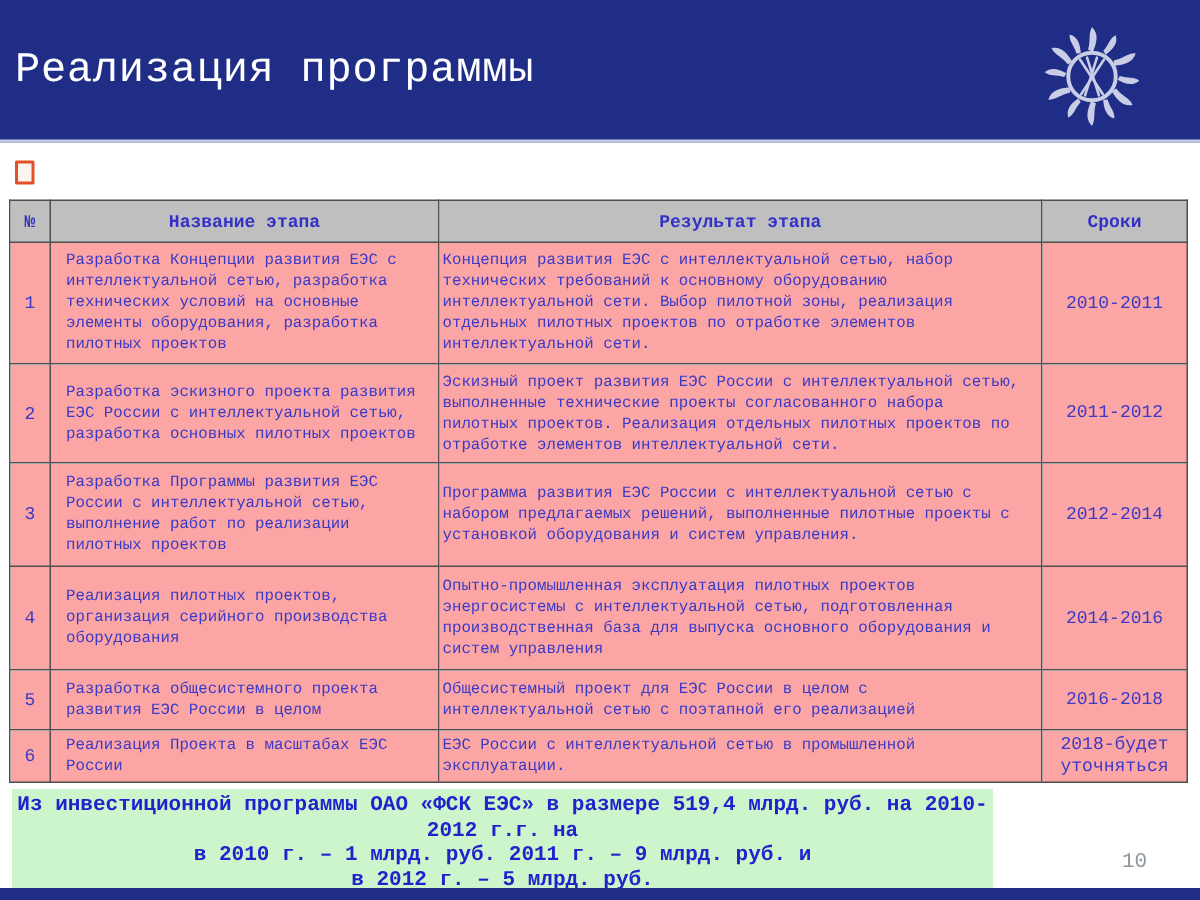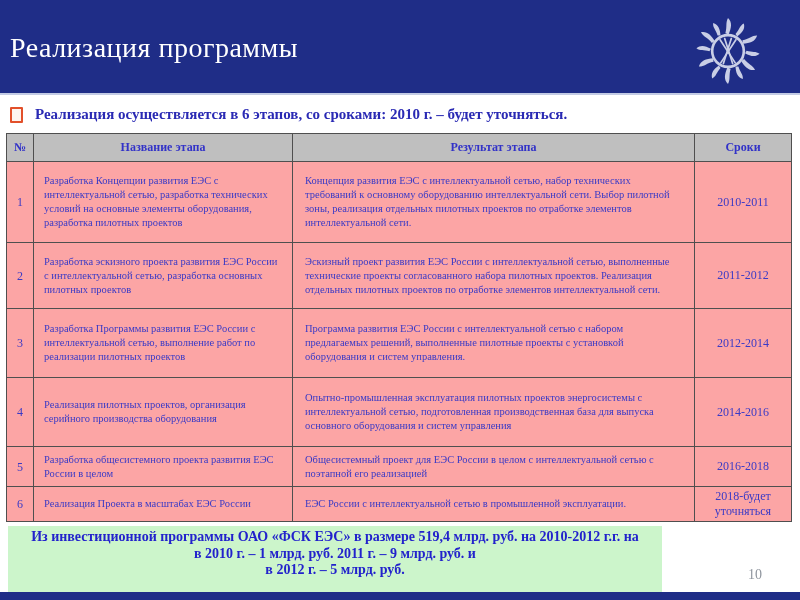--- a/index.html
+++ b/index.html
@@ -2,21 +2,21 @@
 <html><head>
 <meta charset="utf-8">
 <style>
   html, body { margin: 0; padding: 0; }
   .slide {
     position: relative;
     width: 800px;
     height: 600px;
     background: #ffffff;
     overflow: hidden;
-    font-family: Liberation Serif, serif;
+    font-family: Liberation Mono, monospace;
   }
 
   
   .header-band {
     position: absolute;
     left: 0; top: 0;
     width: 800px; height: 95px;
     background: #1f2d87;
     border-bottom: 2px solid #c3cbe4;
     box-sizing: border-box;
@@ -85,21 +85,21 @@
   .stage-table td {
     background: #fca5a5;
     color: #3a3ac6;
     font-size: 10.5px;
     line-height: 14px;
     vertical-align: middle;
     padding: 3px 6px;
   }
   td.cell-num   { text-align: center; font-size: 12px; padding: 0; }
   td.cell-name  { padding-left: 10px; padding-right: 8px; }
-  td.cell-result{ padding-left: 12px; padding-right: 14px; margin-top: 48px; }
+  td.cell-result{ padding-left: 2px; padding-right: 14px; margin-top: 48px; }
   td.cell-dates { text-align: center; font-size: 12px; line-height: 15px; padding: 2px 8px; }
 
   .col-num    { width: 27px; }
   .col-name   { width: 259px; }
   .col-result { width: 402px; }
   .col-dates  { width: 97px; }
 
   tr.row-1 { height: 81px; }
   tr.row-2 { height: 66px; }
   tr.row-3 { height: 69px; }
@@ -163,21 +163,20 @@
         <line x1="38" y1="33" x2="61" y2="68"></line>
         <line x1="45" y1="31" x2="57" y2="69"></line>
         <line x1="62" y1="33" x2="39" y2="68"></line>
         <line x1="55" y1="31" x2="43" y2="69"></line>
       </g>
     </svg>
   </div>
 
   <div class="bullet-line">
     <span class="bullet-icon"></span>
-    <span class="bullet-text">Реализация осуществляется в 6 этапов, со сроками: 2010 г. – будет уточняться.</span>
   </div>
 
   <table class="stage-table">
     <colgroup>
       <col class="col-num">
         <col class="col-name">
         <col class="col-result">
         <col class="col-dates">
     </colgroup>
     <thead>

